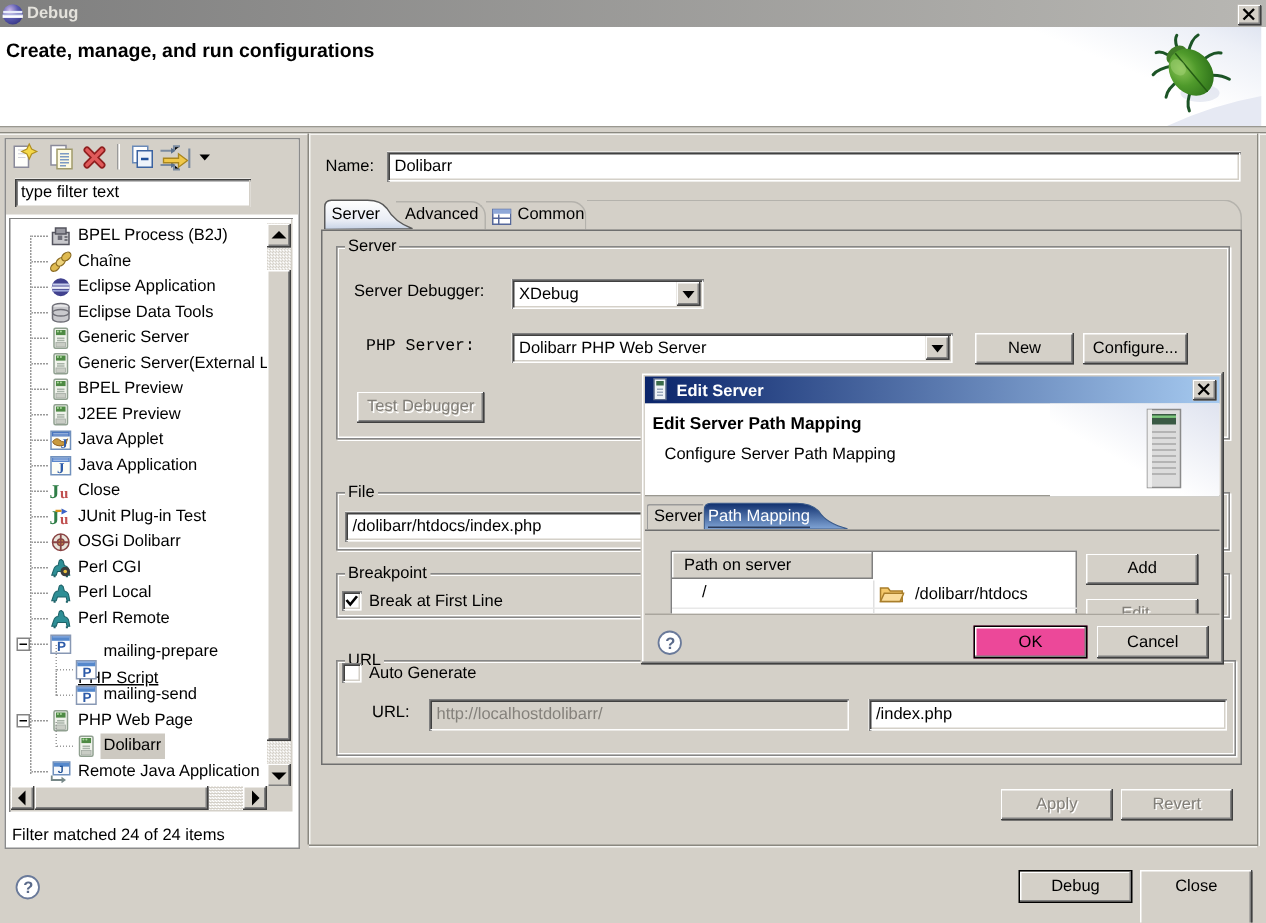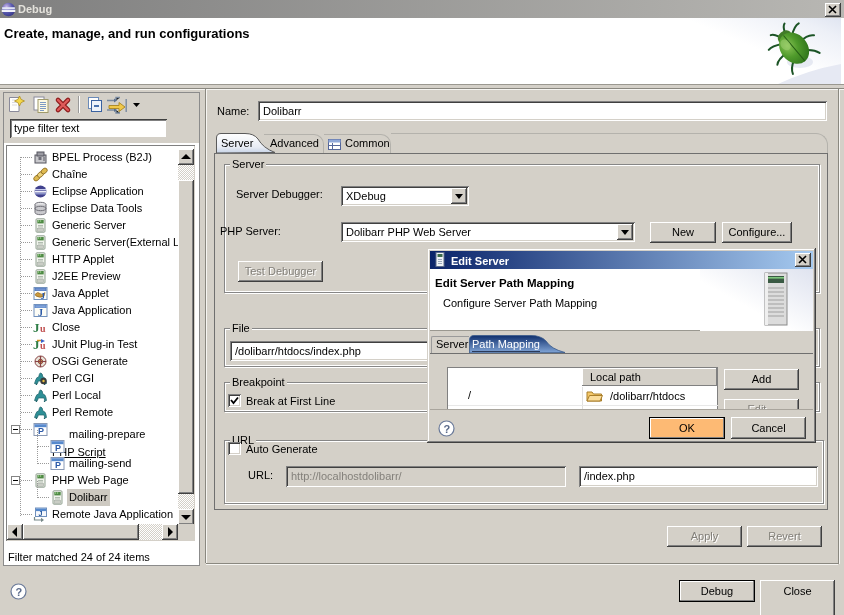--- a/index.html
+++ b/index.html
@@ -227,21 +227,21 @@
 <div class="row" style="left:50px;top:217px;padding:0 2px;">Generic Server</div>
 <div class="ab" style="left:21px;top:242px;width:11px;height:1px;background-image:repeating-linear-gradient(to right,#9a9a9a 0 1px,transparent 1px 2px);"></div>
 <svg class="ic" style="left:33px;top:235px" width="15" height="15" viewBox="0 0 15 15">
     <use href="#i-srv"></use>
   </svg>
 <div class="row" style="left:50px;top:234px;padding:0 2px;">Generic Server(External La</div>
 <div class="ab" style="left:21px;top:259px;width:11px;height:1px;background-image:repeating-linear-gradient(to right,#9a9a9a 0 1px,transparent 1px 2px);"></div>
 <svg class="ic" style="left:33px;top:252px" width="15" height="15" viewBox="0 0 15 15">
     <use href="#i-srv"></use>
   </svg>
-<div class="row" style="left:50px;top:251px;padding:0 2px;">HTTP Applet</div>
+<div class="row" style="left:50px;top:251px;padding:0 2px;">BPEL Preview</div>
 <div class="ab" style="left:21px;top:276px;width:11px;height:1px;background-image:repeating-linear-gradient(to right,#9a9a9a 0 1px,transparent 1px 2px);"></div>
 <svg class="ic" style="left:33px;top:269px" width="15" height="15" viewBox="0 0 15 15">
     <use href="#i-srv"></use>
   </svg>
 <div class="row" style="left:50px;top:268px;padding:0 2px;">J2EE Preview</div>
 <div class="ab" style="left:21px;top:293px;width:11px;height:1px;background-image:repeating-linear-gradient(to right,#9a9a9a 0 1px,transparent 1px 2px);"></div>
 <svg class="ic" style="left:33px;top:286px" width="15" height="15" viewBox="0 0 15 15">
     <use href="#i-applet"></use>
   </svg>
 <div class="row" style="left:50px;top:285px;padding:0 2px;">Java Applet</div>
@@ -257,21 +257,21 @@
 <div class="row" style="left:50px;top:319px;padding:0 2px;">Close</div>
 <div class="ab" style="left:21px;top:344px;width:11px;height:1px;background-image:repeating-linear-gradient(to right,#9a9a9a 0 1px,transparent 1px 2px);"></div>
 <svg class="ic" style="left:33px;top:337px" width="15" height="15" viewBox="0 0 15 15">
     <use href="#i-junitp"></use>
   </svg>
 <div class="row" style="left:50px;top:336px;padding:0 2px;">JUnit Plug-in Test</div>
 <div class="ab" style="left:21px;top:361px;width:11px;height:1px;background-image:repeating-linear-gradient(to right,#9a9a9a 0 1px,transparent 1px 2px);"></div>
 <svg class="ic" style="left:33px;top:354px" width="15" height="15" viewBox="0 0 15 15">
     <use href="#i-osgi"></use>
   </svg>
-<div class="row" style="left:50px;top:353px;padding:0 2px;">OSGi Generate</div>
+<div class="row" style="left:50px;top:353px;padding:0 2px;">OSGi Dolibarr</div>
 <div class="ab" style="left:21px;top:378px;width:11px;height:1px;background-image:repeating-linear-gradient(to right,#9a9a9a 0 1px,transparent 1px 2px);"></div>
 <svg class="ic" style="left:33px;top:371px" width="15" height="15" viewBox="0 0 15 15">
     <use href="#i-camelg"></use>
   </svg>
 <div class="row" style="left:50px;top:370px;padding:0 2px;">Perl CGI</div>
 <div class="ab" style="left:21px;top:395px;width:11px;height:1px;background-image:repeating-linear-gradient(to right,#9a9a9a 0 1px,transparent 1px 2px);"></div>
 <svg class="ic" style="left:33px;top:388px" width="15" height="15" viewBox="0 0 15 15">
     <use href="#i-camel"></use>
   </svg>
 <div class="row" style="left:50px;top:387px;padding:0 2px;">Perl Local</div>
@@ -367,21 +367,21 @@
 <div class="ab" style="left:214px;top:153px;width:614px;height:357px;border:1px solid #6f6f6f;background:#d4d0c8;"></div>
 <div class="ab grp" style="left:224px;top:164px;width:596px;height:129px;">
     <span class="leg" style="left:5px;">Server</span>
   </div>
 <div class="ab" style="left:236px;top:188px;">Server Debugger:</div>
 <div class="ab sunk" style="left:341px;top:186px;width:128px;height:20px;"></div>
 <div class="ab" style="left:346px;top:190px;">XDebug</div>
 <div class="ab btn" style="left:451px;top:188px;width:16px;height:16px;"><svg width="16" height="16">
       <polygon points="4,6 12,6 8,11" fill="#000"></polygon>
     </svg></div>
-<div class="ab" style="left:220px;top:225px;">PHP Server:</div>
+<div class="ab" style="left:244px;top:225px;font-family:Liberation Mono, monospace;">PHP Server:</div>
 <div class="ab sunk" style="left:341px;top:222px;width:294px;height:20px;"></div>
 <div class="ab" style="left:346px;top:226px;text-align:right;">Dolibarr PHP Web Server</div>
 <div class="ab btn" style="left:617px;top:224px;width:16px;height:16px;"><svg width="16" height="16">
       <polygon points="4,6 12,6 8,11" fill="#000"></polygon>
     </svg></div>
 <div class="ab btn" style="left:650px;top:222px;width:66px;height:21px;line-height:21px;">New</div>
 <div class="ab btn" style="left:722px;top:222px;width:70px;height:21px;line-height:21px;">Configure...</div>
 <div class="ab btn dis" style="left:238px;top:261px;width:85px;height:21px;line-height:21px;">Test Debugger</div>
 <div class="ab grp" style="left:224px;top:328px;width:596px;height:39px;">
     <span class="leg" style="left:5px;">File</span>
@@ -450,29 +450,29 @@
       <linearGradient id="btab" x1="0" y1="0" x2="0" y2="1">
         <stop offset="0" stop-color="#10306e"></stop>
         <stop offset="1" stop-color="#83a7d8"></stop>
       </linearGradient>
     </defs>
 <path d="M0.5 19 L0.5 6 Q0.5 1.5 5 1.5 L62 1.5 Q72 1.5 77 7 Q82 15 96 18.5 Z" fill="url(#btab)" stroke="#3a5a8a" stroke-width="0.8"></path>
 </svg>
 <div class="ab" style="left:472px;top:338px;color:#fff;border-bottom:1px solid #2a3a5a;padding-bottom:1px;z-index:60;">Path Mapping</div>
 <div class="ab" style="left:430px;top:353px;width:383px;height:57px;border-top:1px solid #6f6f6f;border-bottom:1px solid #a9a59d;background:#d4d0c8;overflow:hidden;z-index:60;">
 <div class="ab" style="left:17px;top:13px;width:271px;height:80px;background:#fff;border:1px solid #808080;"></div>
-<div class="ab" style="left:152px;top:14px;width:135px;height:18px;background:#d4d0c8;box-shadow:inset -1px -1px 0 #808080,inset 1px 1px 0 #fff;line-height:18px;padding-left:8px;">Local path</div>
+<div class="ab" style="left:18px;top:14px;width:134px;height:18px;background:#d4d0c8;box-shadow:inset -1px -1px 0 #808080,inset 1px 1px 0 #fff;line-height:18px;padding-left:8px;">Path on server</div>
 <div class="ab" style="left:38px;top:35px;">/</div>
 <div class="ab" style="left:152px;top:33px;width:1px;height:48px;background:#e0e0e0;"></div>
 <div class="ab" style="left:18px;top:51px;width:270px;height:1px;background:#e8e8e8;"></div>
 <svg class="ab" style="left:156px;top:35px" width="17" height="13" viewBox="0 0 17 13">
 <path d="M1 3 l5 0 1.5 2 8 0 0 7 -14.5 0 z" fill="#f4c86a" stroke="#a97e2a"></path>
 <path d="M1 12 l2.5 -5.5 13 0 -2.5 5.5 z" fill="#fadc9a" stroke="#a97e2a"></path>
     </svg>
 <div class="ab" style="left:180px;top:36px;">/dolibarr/htdocs</div>
 <div class="ab btn" style="left:294px;top:15px;width:75px;height:21px;line-height:21px;">Add</div>
 <div class="ab btn dis" style="left:294px;top:45px;width:75px;height:21px;line-height:21px;">Edit...</div>
 </div>
 <svg class="ab" style="left:438px;top:420px;z-index:60;" width="17" height="17">
     <circle cx="8.5" cy="8.5" r="7.5" fill="#fff" stroke="#6a7a9a" stroke-width="1.2"></circle>
     <text x="5.5" y="12.5" font-size="11" font-weight="bold" fill="#5a6a8a">?</text>
   </svg>
-<div class="ab" style="left:649px;top:417px;width:76px;height:22px;border:1px solid #000;background:#fdba74;box-shadow:inset -1px -1px 0 #808080,inset 1px 1px 0 #fff;text-align:center;line-height:20px;z-index:60;">OK</div>
+<div class="ab" style="left:649px;top:417px;width:76px;height:22px;border:1px solid #000;background:#ec4899;box-shadow:inset -1px -1px 0 #808080,inset 1px 1px 0 #fff;text-align:center;line-height:20px;z-index:60;">OK</div>
 <div class="ab btn" style="left:731px;top:417px;width:75px;height:22px;line-height:22px;z-index:60;">Cancel</div>
 </body></html>

